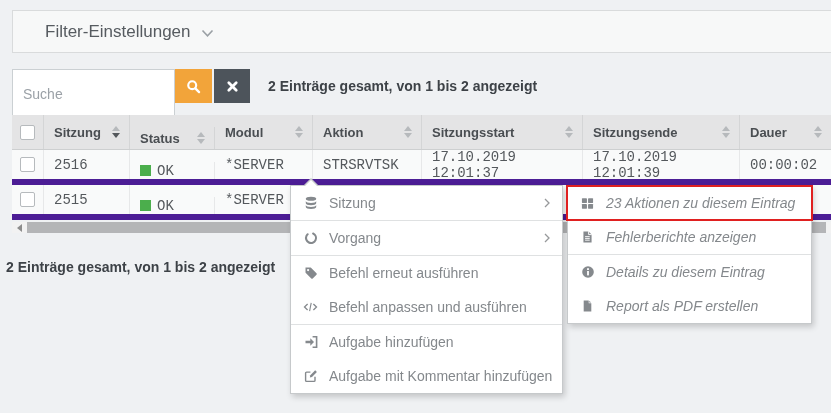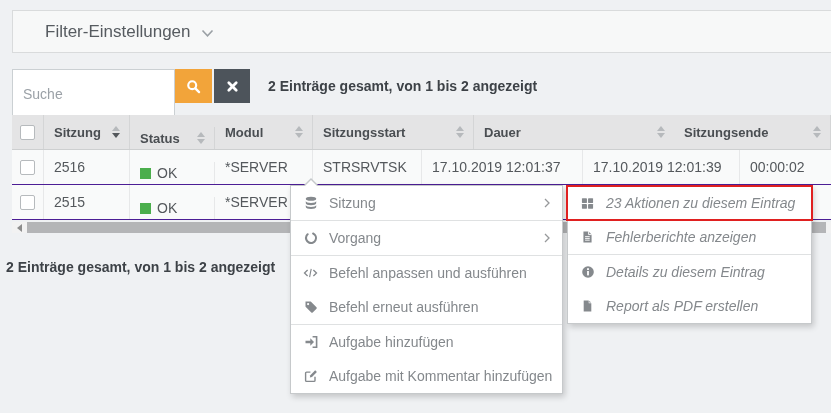--- a/index.html
+++ b/index.html
@@ -23,21 +23,21 @@
     background:var(--accent-orange); border:none; display:flex; align-items:center; justify-content:center; cursor:pointer; }
   .btn-clear { position:absolute; left:214px; top:69px; width:36px; height:34px;
     background:var(--btn-dark); border:none; display:flex; align-items:center; justify-content:center; cursor:pointer; }
   .summary-top { position:absolute; left:268px; top:78px; font-size:14px; font-weight:bold; color:var(--text-dark); }
   .summary-bottom { position:absolute; left:6px; top:259px; font-size:14px; font-weight:bold; color:var(--text-dark); }
 
   
   .grid { position:absolute; left:12px; top:115px; width:819px; }
   .tr { display:flex; height:35px; }
   .thead { background:var(--header-bg); border-bottom:1px solid #cdcfd0; }
-  .tbody { background:var(--row-bg); border-bottom:1px solid #4c1d95; }
+  .tbody { background:var(--row-bg); border-bottom:6px solid #4c1d95;font-family:Liberation Mono, monospace; }
   .td, .th { display:flex; align-items:center; padding-left:10px; position:relative; overflow:hidden; }
   .th { font-size:13px; font-weight:bold; color:#4a4e52; border-right:1px solid #d4d5d6; }
   .td { font-size:14px; color:var(--text-body); border-right:1px solid #e7e8e9; }
   .c-check { width:32px; justify-content:center; padding-left:0; }
   .c-sitzung { width:86px; } .c-status { width:85px;margin-top:12px; } .c-modul { width:98px; }
   .c-aktion { width:109px; } .c-start { width:161px; } .c-ende { width:157px; }
   .c-dauer { flex:1; border-right:none; }
   .checkbox { width:15px; height:15px; background:#fff; border:1px solid #b6babd; border-radius:2px; cursor:pointer; }
   .status-square { width:11px; height:11px; background:var(--status-green); display:inline-block; margin-right:6px; }
   .sort { position:absolute; right:9px; top:50%; transform:translateY(-50%); display:flex; flex-direction:column; gap:2px; cursor:pointer; }
@@ -113,36 +113,43 @@
             <span class="arr down"></span>
           </span>
       </div>
       <div class="th c-modul">
         <span>Modul</span>
         <span class="sort">
             <span class="arr up"></span>
             <span class="arr down"></span>
           </span>
       </div>
+      <div class="th c-aktion">
+        <span>Aktion</span>
+        <span class="sort">
+            <span class="arr up"></span>
+            <span class="arr down"></span>
+          </span>
+      </div>
       <div class="th c-start">
         <span>Sitzungsstart</span>
         <span class="sort">
             <span class="arr up"></span>
             <span class="arr down"></span>
           </span>
       </div>
+      <div class="th c-ende">
+        <span>Sitzungsende</span>
+        <span class="sort">
+            <span class="arr up"></span>
+            <span class="arr down"></span>
+          </span>
+      </div>
       <div class="th c-dauer">
         <span>Dauer</span>
-        <span class="sort">
-            <span class="arr up"></span>
-            <span class="arr down"></span>
-          </span>
-      </div>
-      <div class="th c-ende">
-        <span>Sitzungsende</span>
         <span class="sort">
             <span class="arr up"></span>
             <span class="arr down"></span>
           </span>
       </div>
     </div>
 
     <div class="tr tbody">
       <div class="td c-check">
           <div class="checkbox"></div>
@@ -213,36 +220,36 @@
       <span class="subarrow">
         <svg width="6" height="10" viewBox="0 0 6 10">
             <path d="M1 1 L5 5 L1 9" fill="none" stroke="currentColor" stroke-width="1.3"></path>
           </svg>
       </span>
     </div>
     <div class="msep"></div>
 
     <div class="mi">
       <span class="ico">
+        <svg width="14" height="14" viewBox="0 0 14 14" fill="currentColor">
+          <path d="M1.5 1.5 h4.7 c.3 0 .6 .1 .8 .3 l5.5 5.5 c.4 .4 .4 1 0 1.4 l-3.8 3.8 c-.4 .4 -1 .4 -1.4 0 L1.8 7 c-.2 -.2 -.3 -.5 -.3 -.8 z"></path>
+          <circle cx="4.1" cy="4.1" r="1.1" fill="#fff"></circle>
+        </svg>
+      </span>
+      <span class="mlabel">Befehl erneut ausführen</span>
+    </div>
+
+    <div class="mi">
+      <span class="ico">
         <svg width="15" height="14" viewBox="0 0 15 14">
           <path d="M4.6 4 L1.5 7 L4.6 10 M10.4 4 L13.5 7 L10.4 10" fill="none" stroke="currentColor" stroke-width="1.3"></path>
           <path d="M8.2 2.8 L6.6 11.2" fill="none" stroke="currentColor" stroke-width="1.1"></path>
         </svg>
       </span>
       <span class="mlabel">Befehl anpassen und ausführen</span>
-    </div>
-
-    <div class="mi">
-      <span class="ico">
-        <svg width="14" height="14" viewBox="0 0 14 14" fill="currentColor">
-          <path d="M1.5 1.5 h4.7 c.3 0 .6 .1 .8 .3 l5.5 5.5 c.4 .4 .4 1 0 1.4 l-3.8 3.8 c-.4 .4 -1 .4 -1.4 0 L1.8 7 c-.2 -.2 -.3 -.5 -.3 -.8 z"></path>
-          <circle cx="4.1" cy="4.1" r="1.1" fill="#fff"></circle>
-        </svg>
-      </span>
-      <span class="mlabel">Befehl erneut ausführen</span>
     </div>
     <div class="msep"></div>
 
     <div class="mi">
       <span class="ico">
         <svg width="14" height="14" viewBox="0 0 14 14" fill="currentColor">
           <path d="M6.3 3.3 L10 7 L6.3 10.7 V8.2 H1.5 V5.8 H6.3 Z"></path>
           <path d="M8.6 1.7 H12.6 V12.3 H8.6" fill="none" stroke="currentColor" stroke-width="1.6"></path>
         </svg>
       </span>

